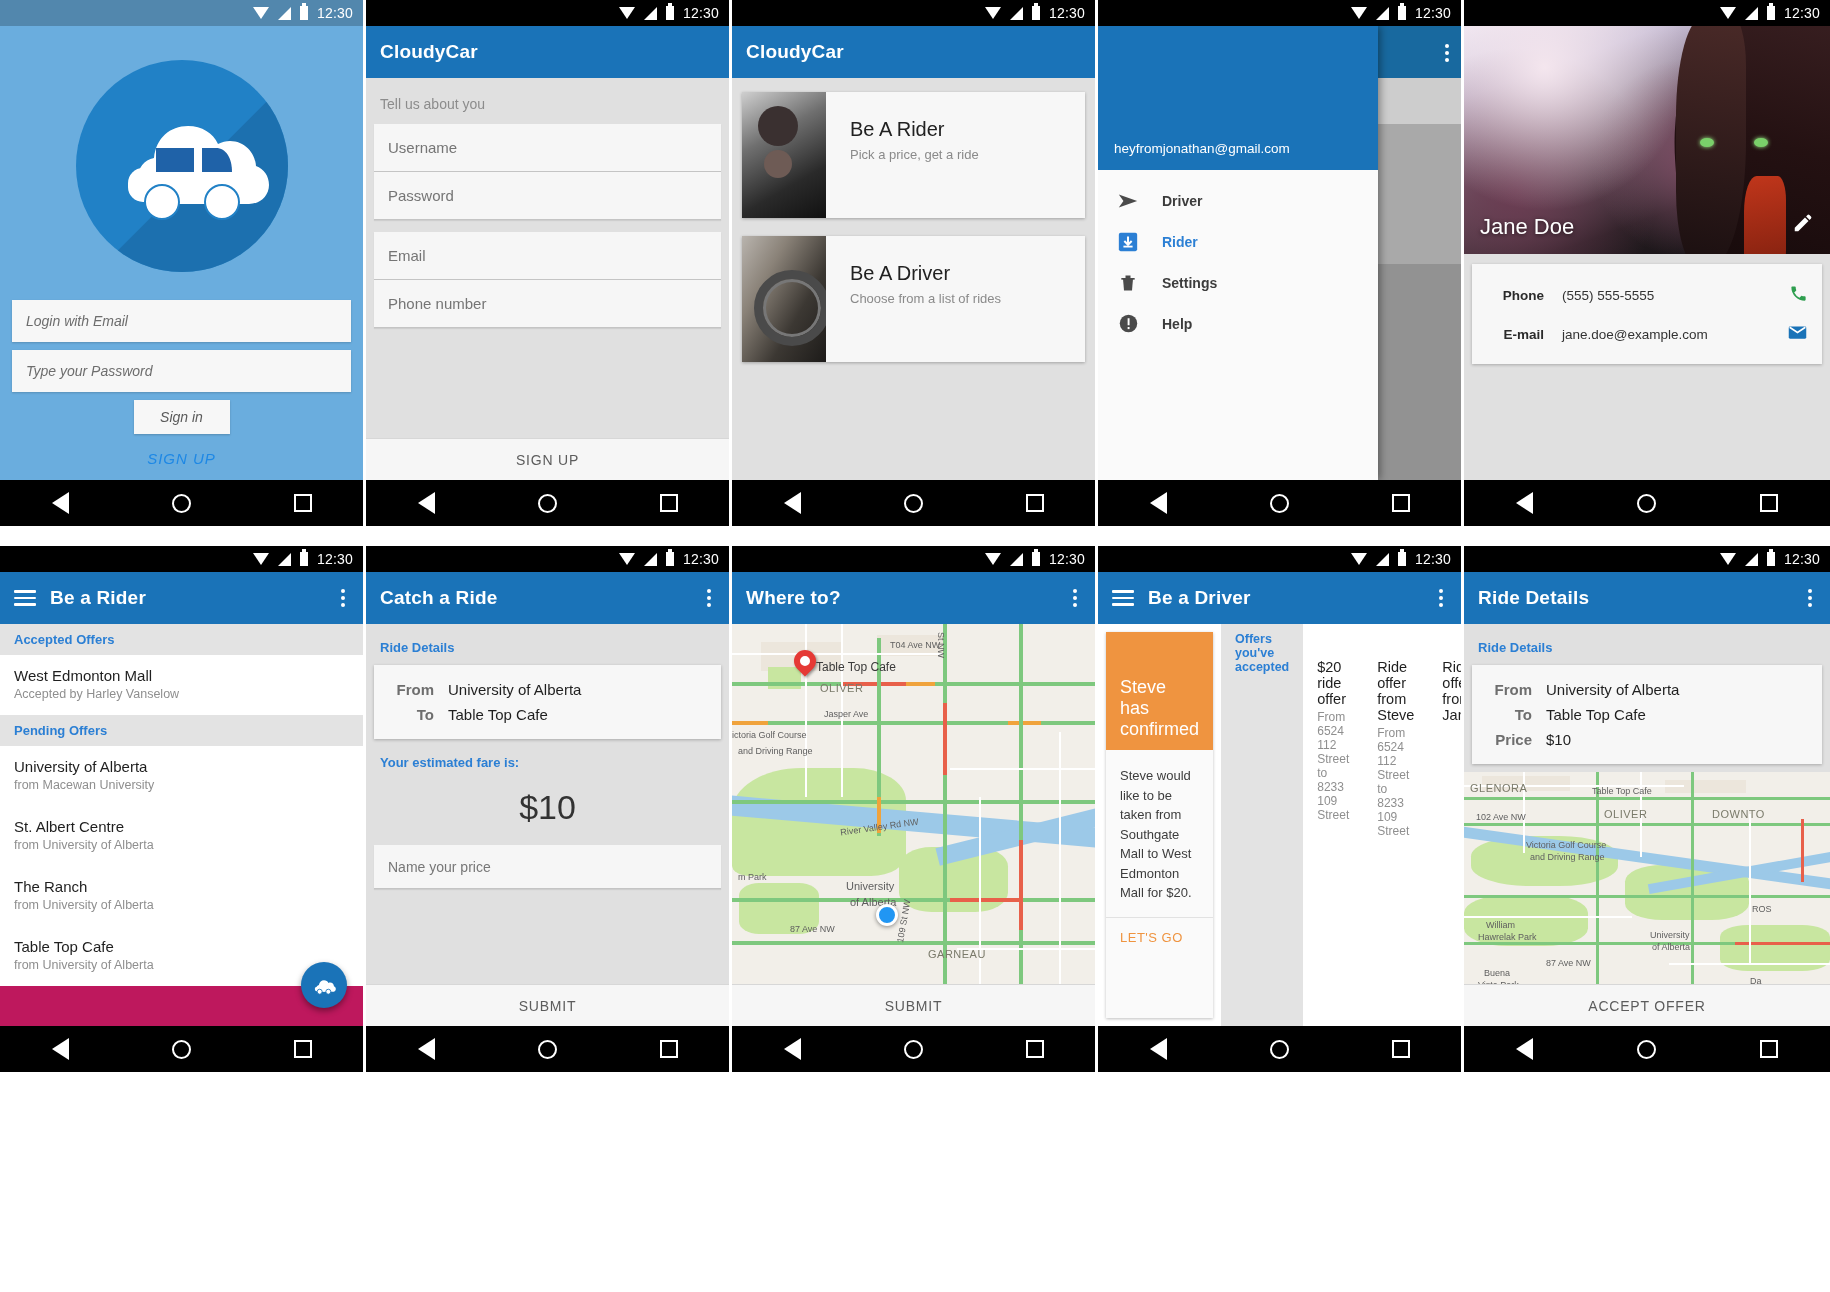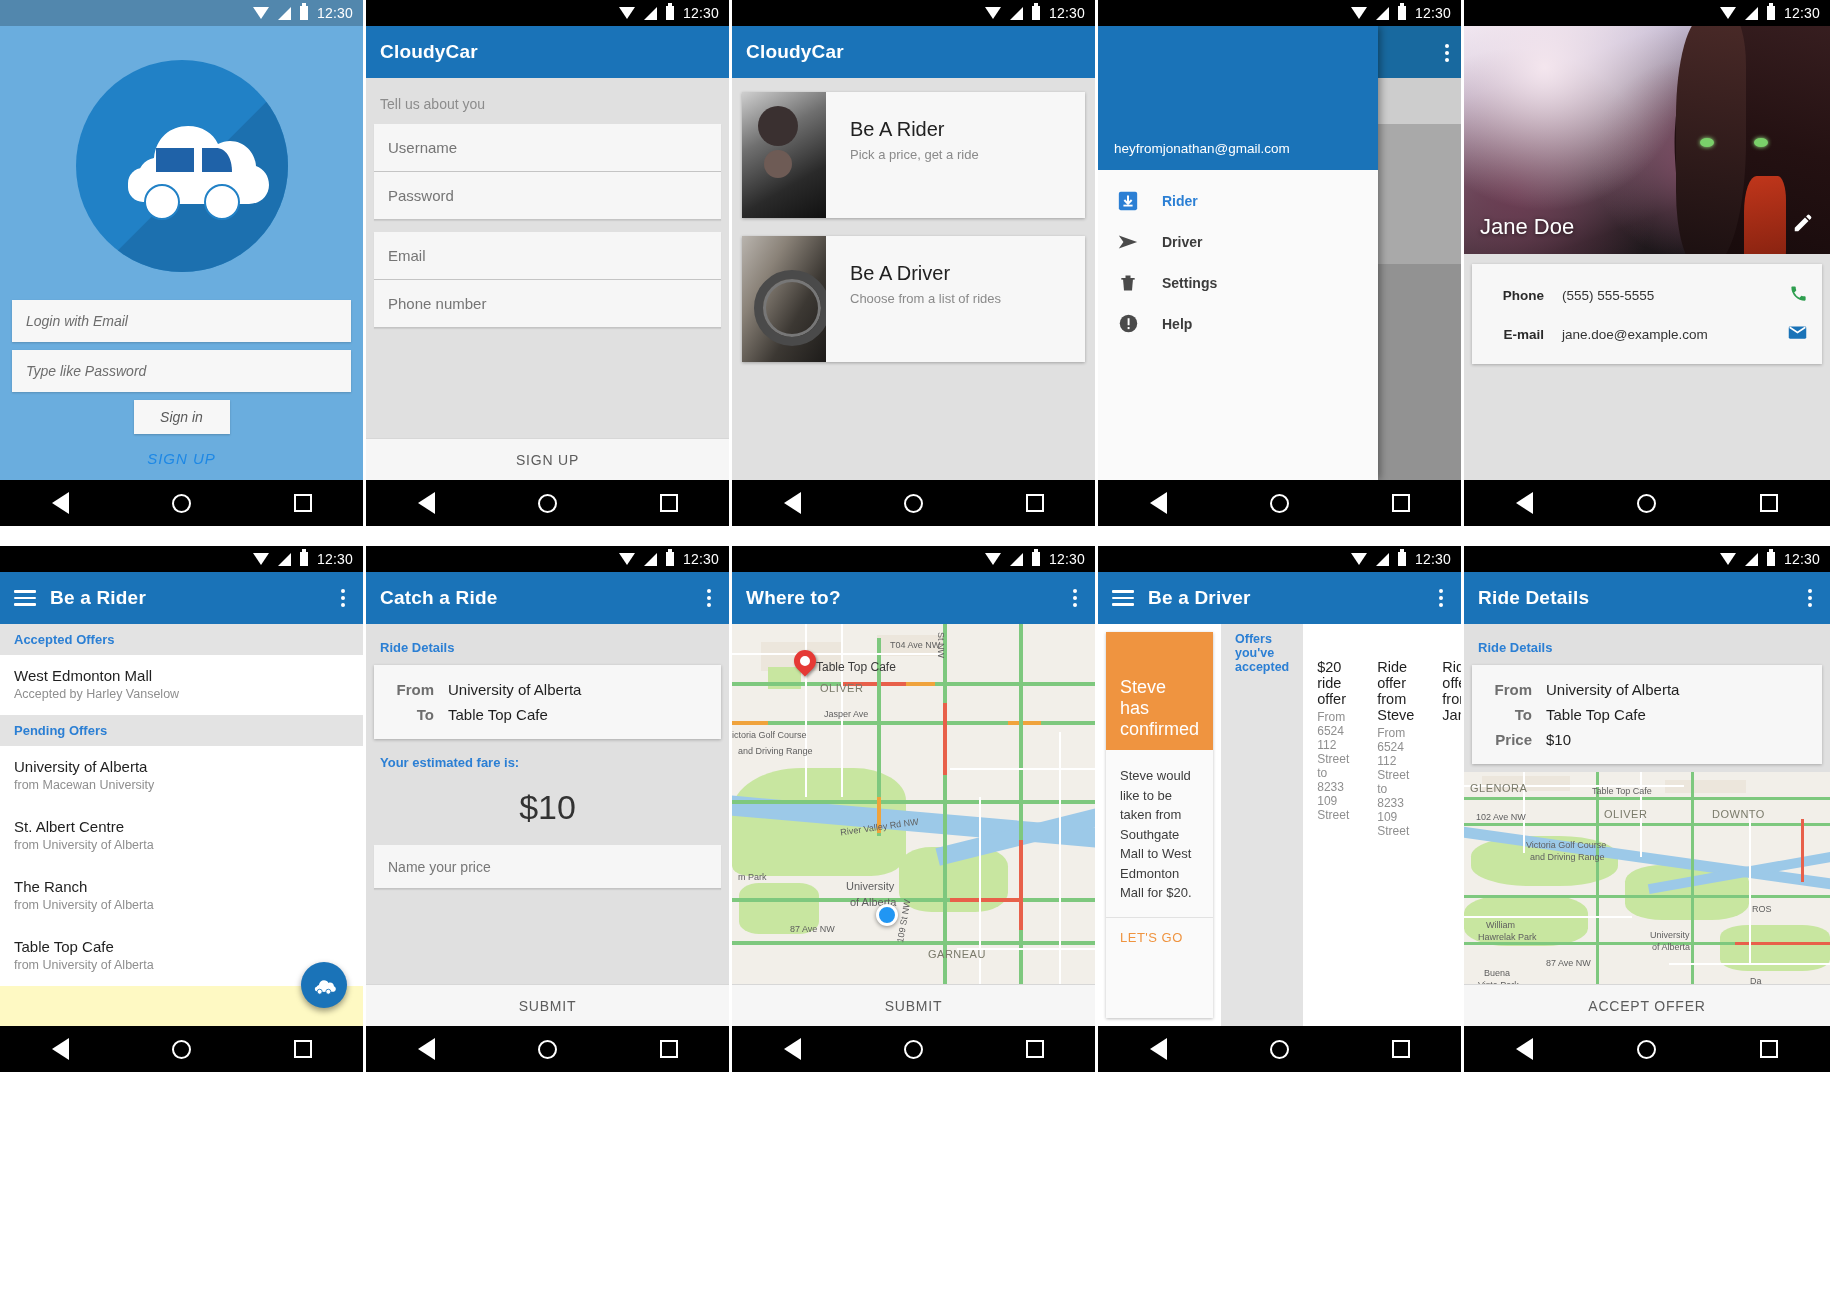--- a/index.html
+++ b/index.html
@@ -223,21 +223,21 @@
   .profile-card {
     background: #f7f7f7; margin: 10px 8px 0; box-shadow: 0 1px 3px rgba(0,0,0,.25);
     padding: 12px 0 10px;
   }
   .pc-row { display:flex; align-items:center; padding: 8px 14px; font-size: 13.5px; }
   .pc-key { width: 58px; font-weight: bold; color: #2b2b2b; text-align: right; }
   .pc-val { margin-left: 18px; color: #333; }
   .pc-act { margin-left: auto; }
 
   
-  .p6 .body { background: #fef9c3; position: relative; }
+  .p6 .body { background: #be185d; position: relative; }
   .sec-header {
     background: #e3e3e3; color: #2b7fd4; font-size: 13px; font-weight: bold;
     padding: 8px 14px;
   }
   .offer { padding: 12px 14px 14px; background: #fff; }
   .offer-title { font-size: 15px; color: #1f1f1f; }
   .offer-sub { font-size: 12.5px; color: #8f8f8f; margin-top: 3px; }
   .fab {
     position: absolute; right: 16px; bottom: 18px; width: 46px; height: 46px;
     border-radius: 50%; background: #1a73b8; box-shadow: 0 3px 6px rgba(0,0,0,.4);
@@ -331,21 +331,21 @@
             <rect x="52" y="108" width="114" height="34" rx="15" fill="#ffffff"></rect>
             <rect x="80" y="88" width="38" height="24" fill="#1f62a8"></rect>
             <path d="M126 88h14c10 0 16 10 16 24h-30z" fill="#1f62a8"></path>
             <circle cx="86" cy="142" r="17" fill="#ffffff" stroke="#2181c6" stroke-width="2"></circle>
             <circle cx="146" cy="142" r="17" fill="#ffffff" stroke="#2181c6" stroke-width="2"></circle>
           </svg>
         </div>
       </div>
       <div class="p1-fields">
         <div class="p1-field">Login with Email</div>
-        <div class="p1-field">Type like Password</div>
+        <div class="p1-field">Type your Password</div>
         <div class="p1-signin">Sign in</div>
         <div class="p1-signup">SIGN UP</div>
       </div>
     </div>
     <div class="navbar">
       <span class="nav-back"></span>
       <span class="nav-home"></span>
       <span class="nav-recent"></span>
     </div>
   </div>
@@ -429,37 +429,37 @@
           </div>
         <div class="sc2"></div>
           <div class="sc3"></div>
           <div class="sc4"></div>
       </div>
       <div class="drawer">
         <div class="drawer-head">
           <span class="drawer-email">heyfromjonathan@gmail.com</span>
         </div>
         <div class="drawer-items">
+          <div class="drawer-item">
+            <span class="di-icon">
+              <svg width="22" height="22" viewBox="0 0 24 24">
+                  <path d="M2 5l20 7-20 7 5-7z" fill="#4a4a4a"></path>
+                </svg>
+            </span>
+            <span>Driver</span>
+          </div>
           <div class="drawer-item active">
             <span class="di-icon">
               <svg width="22" height="22" viewBox="0 0 24 24">
                   <rect x="2" y="2" width="20" height="20" rx="2" fill="#2b7fd4"></rect>
                   <path d="M12 6v7M8 11l4 4 4-4" stroke="#fff" stroke-width="2.2" fill="none"></path>
                   <rect x="7" y="16" width="10" height="2" fill="#fff"></rect>
                 </svg>
             </span>
             <span>Rider</span>
-          </div>
-          <div class="drawer-item">
-            <span class="di-icon">
-              <svg width="22" height="22" viewBox="0 0 24 24">
-                  <path d="M2 5l20 7-20 7 5-7z" fill="#4a4a4a"></path>
-                </svg>
-            </span>
-            <span>Driver</span>
           </div>
           <div class="drawer-item">
             <span class="di-icon">
               <svg width="20" height="20" viewBox="0 0 24 24">
                   <path d="M6 7h12l-1.2 14H7.2z" fill="#4a4a4a"></path>
                   <rect x="9" y="3" width="6" height="3" fill="#4a4a4a"></rect>
                   <rect x="4" y="6" width="16" height="2" fill="#4a4a4a"></rect>
                 </svg>
             </span>
             <span>Settings</span>

